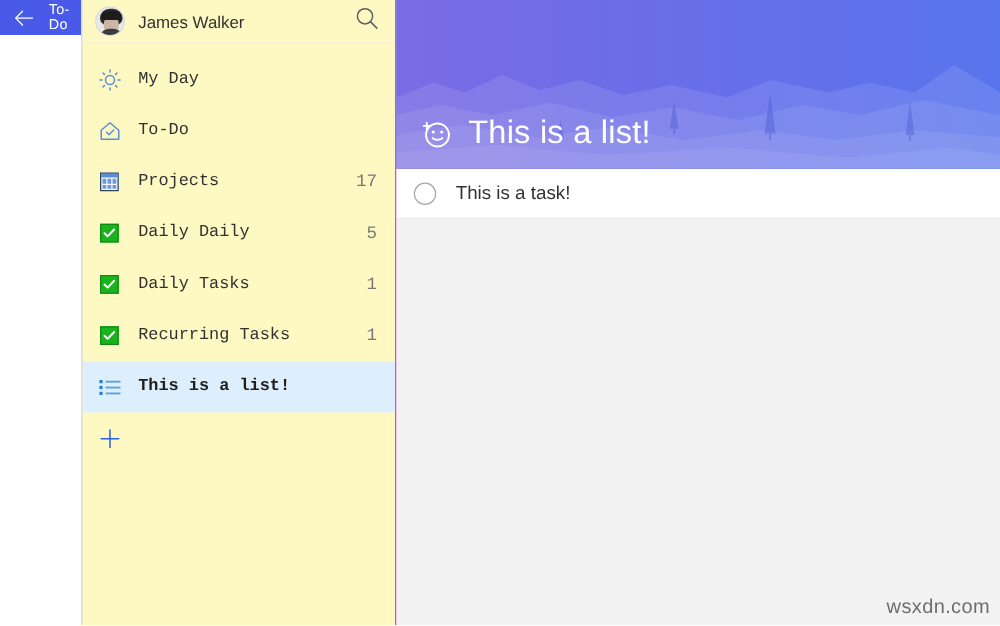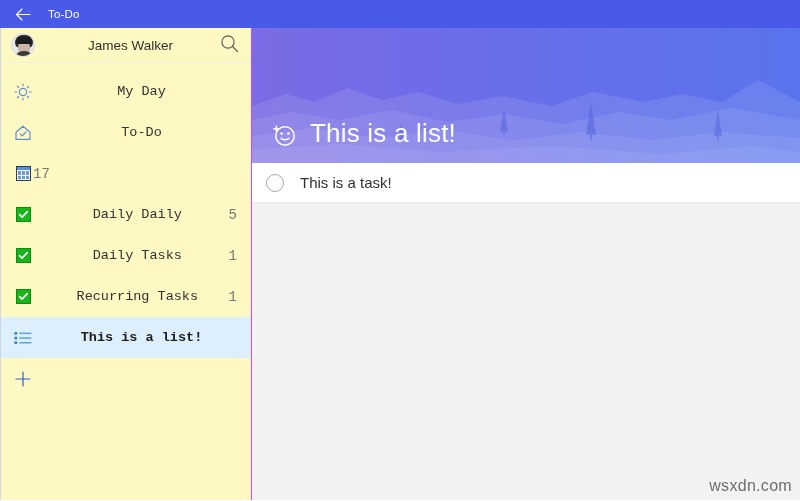--- a/index.html
+++ b/index.html
@@ -5,21 +5,21 @@
   * { box-sizing: border-box; margin: 0; padding: 0; }
   html, body {
     width: 800px; height: 501px;
     font-family: "Liberation Sans", sans-serif;
     background: #ffffff;
     overflow: hidden;
   }
   #app {
     position: relative;
     width: 800px; height: 500px;
-    display: flex; flex-direction: column; text-align: center;
+    display: flex; flex-direction: row;
   }
 
   
   .titlebar {
     height: 28px; flex: 0 0 28px;
     background: #4a5ae8;
     display: flex; align-items: center;
     color: #ffffff;
   }
   .titlebar-back {
@@ -291,20 +291,21 @@
               <span class="cells">
                   <i></i>
                   <i></i>
                   <i></i>
                   <i></i>
                   <i></i>
                   <i></i>
                 </span>
             </div>
           </div>
+          <div class="nav-label">Projects</div>
           <div class="nav-count">17</div>
         </div>
 
         <div class="nav-item">
           <div class="nav-icon">
             <div class="sq-check">
               <svg width="11" height="11" viewBox="0 0 11 11" fill="none">
                 <path d="M1.6 5.6L4.1 8.1L9.3 2.6" stroke="#ffffff" stroke-width="1.6" stroke-linecap="round" stroke-linejoin="round"></path>
               </svg>
             </div>

